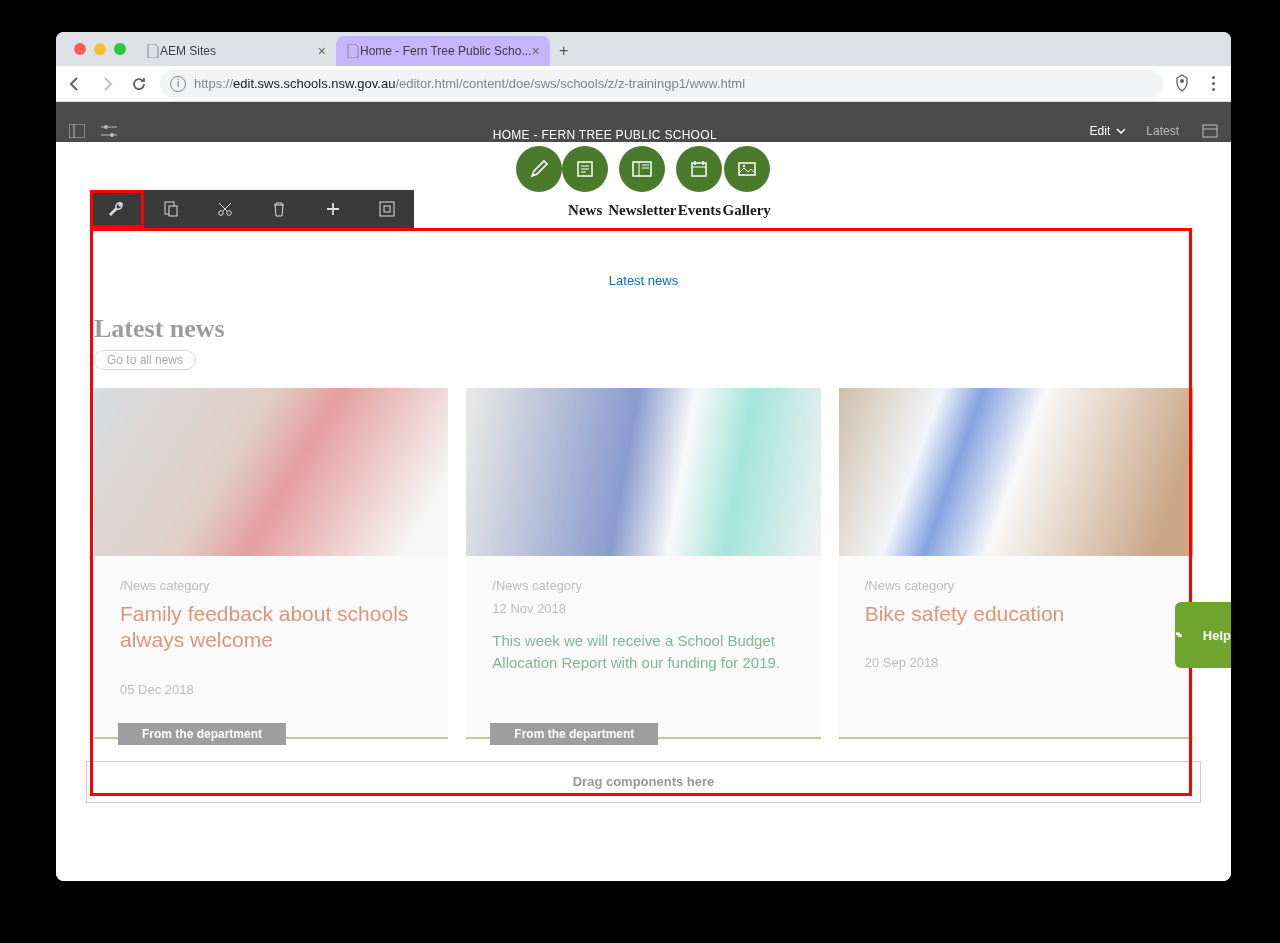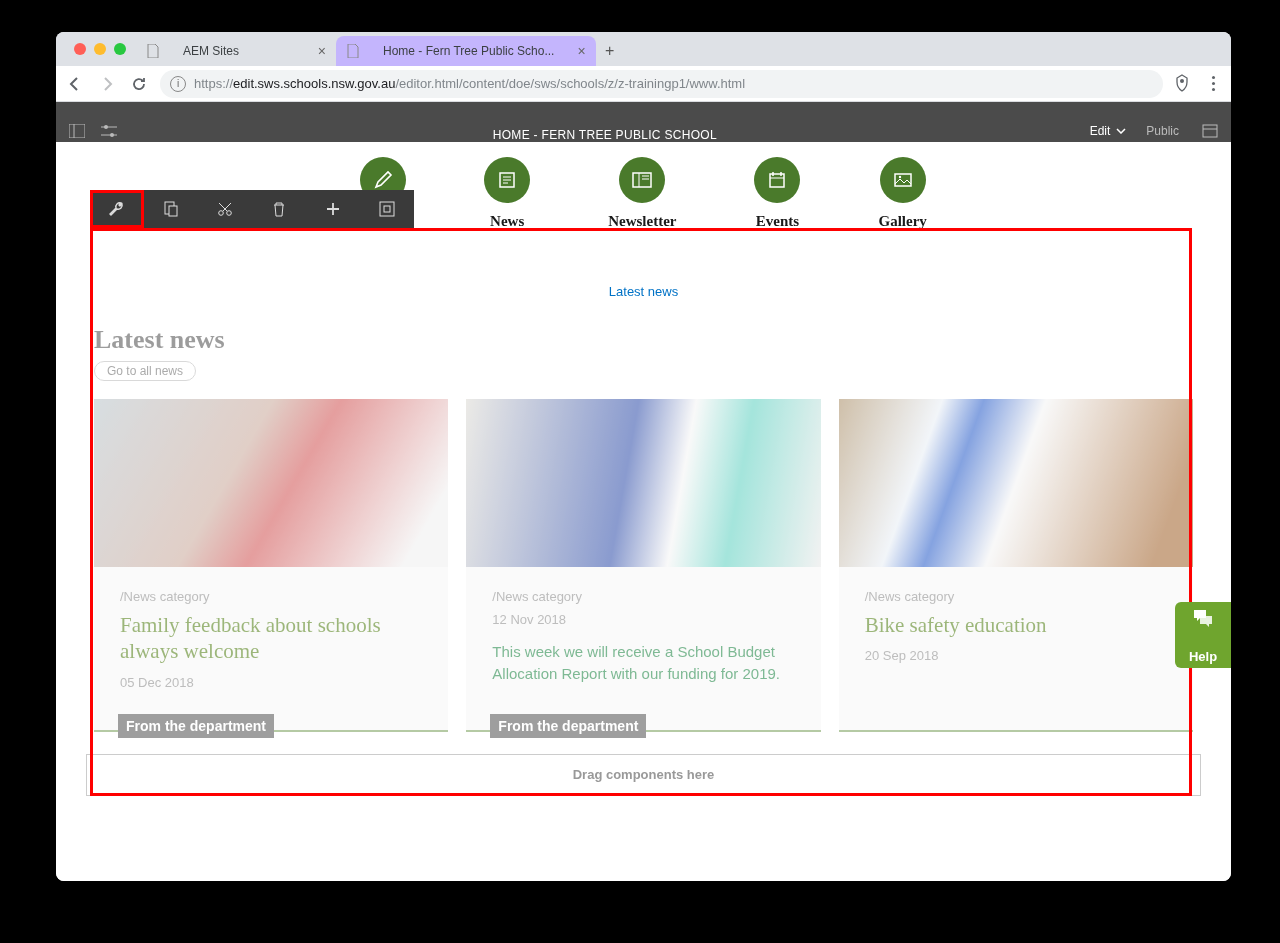--- a/index.html
+++ b/index.html
@@ -40,21 +40,21 @@
   .dot-red { background: #ff5f57; }
   .dot-yellow { background: #febc2e; }
   .dot-green { background: #28c840; }
   .tab {
     display: flex;
     align-items: center;
     height: 30px;
     padding: 0 10px;
     font-size: 12px;
     color: #3c4043;
-    gap: 23px;
+    gap: 0;
     min-width: 200px;
     border-radius: 8px 8px 0 0;
   }
   .tab.active { background: #c4b5fd; }
   .tab-icon { width: 14px; height: 14px; display:flex; align-items:center; justify-content:center; color:#777; }
   .tab-close { color: #666; font-size: 14px; cursor: pointer; margin-left: auto; }
   .new-tab { width: 28px; display:flex; align-items:center; justify-content:center; color:#555; font-size:16px; height:30px; }
   .addr-bar {
     height: 36px;
     background: #fff;
@@ -104,22 +104,21 @@
   
   .page-area {
     position: relative;
     height: calc(100% - 110px);
     background:#fff;
     overflow:hidden;
   }
   .nav-circles {
     display:flex;
     justify-content:center;
-    gap: 78px;
-    padding-top: 15px;
+    padding-top: 4px;
   }
   .circle-item { display:flex; flex-direction:column; align-items:center; gap:10px; }
   .circle {
     width:46px; height:46px; border-radius:50%;
     background:#4a7a2b;
     display:flex; align-items:center; justify-content:center;
     color:#fff;
   }
   .circle-label { font-family: Georgia, serif; font-weight:bold; font-size:15px; color:#1a1a1a; }
 
@@ -192,32 +191,32 @@
     width:100%; height:168px;
     background:#cfd6dc;
     position:relative;
     overflow:hidden;
   }
   .badge {
     position:absolute;
     left:24px; bottom:-8px;
     background:#505050;
     color:#fff;
-    font-size:14px;
-    padding:4px 8px;
+    font-size:12px;
+    padding:4px 24px;
     border-radius:0;
     font-weight:bold;
   }
   .card-body { padding: 22px 26px 26px; }
   .cat { color:#888; font-size:13px; margin-bottom:8px; }
   .card-title {
-    font-family: Liberation Serif, serif;
+    font-family: Liberation Sans, sans-serif;
     font-size:21px;
-    color:#4d7c0f;
-    margin-bottom:10px;
+    color:#c2410c;
+    margin-bottom:28px;
     line-height:1.25;
   }
   .date { color:#888; font-size:13px; margin-bottom:14px; }
   .excerpt { color:#15803d; font-size:15px; line-height:1.45; }
 
   
   .img1 { background: linear-gradient(120deg,#b8c3c9 0%,#c9a89a 40%,#d05050 55%,#f0f0f0 90%); }
   .img2 { background: linear-gradient(100deg,#dcdad3 0%,#2b4aa8 45%,#f5f5f5 60%,#5bd0c0 75%,#e8e8e8 100%); }
   .img3 { background: linear-gradient(110deg,#a88c64 0%,#e8eef5 25%,#2258c8 35%,#f4f4f4 50%,#a06028 90%); }
 
@@ -234,21 +233,21 @@
   }
 
   
   .help-widget {
     position:absolute;
     right:0; top:460px;
     width:56px; height:66px;
     background:#6fa52e;
     color:#fff;
     display:flex;
-    flex-direction:column;
+    flex-direction:row;
     align-items:center;
     justify-content:center;
     border-radius: 6px 0 0 6px;
     font-size:13px;
     font-weight:bold;
     gap:20px;
   }
 </style>
 </head>
 <body>
@@ -335,21 +334,21 @@
       </div>
     </div>
     <div class="aem-title">HOME - FERN TREE PUBLIC SCHOOL</div>
     <div class="aem-right">
       <div class="aem-edit">
         <span>Edit</span>
         <svg width="10" height="6" viewBox="0 0 10 6">
             <path d="M1 1l4 4 4-4" fill="none" stroke="#fff" stroke-width="1.5"></path>
           </svg>
       </div>
-      <div class="aem-preview">Public</div>
+      <div class="aem-preview">Latest</div>
       <div class="aem-icon">
         <svg width="16" height="14" viewBox="0 0 16 14">
             <rect x="1" y="1" width="14" height="12" fill="none" stroke="#bbb"></rect>
             <line x1="1" y1="5" x2="15" y2="5" stroke="#bbb"></line>
           </svg>
       </div>
     </div>
   </div>
 
   <div class="page-area">

